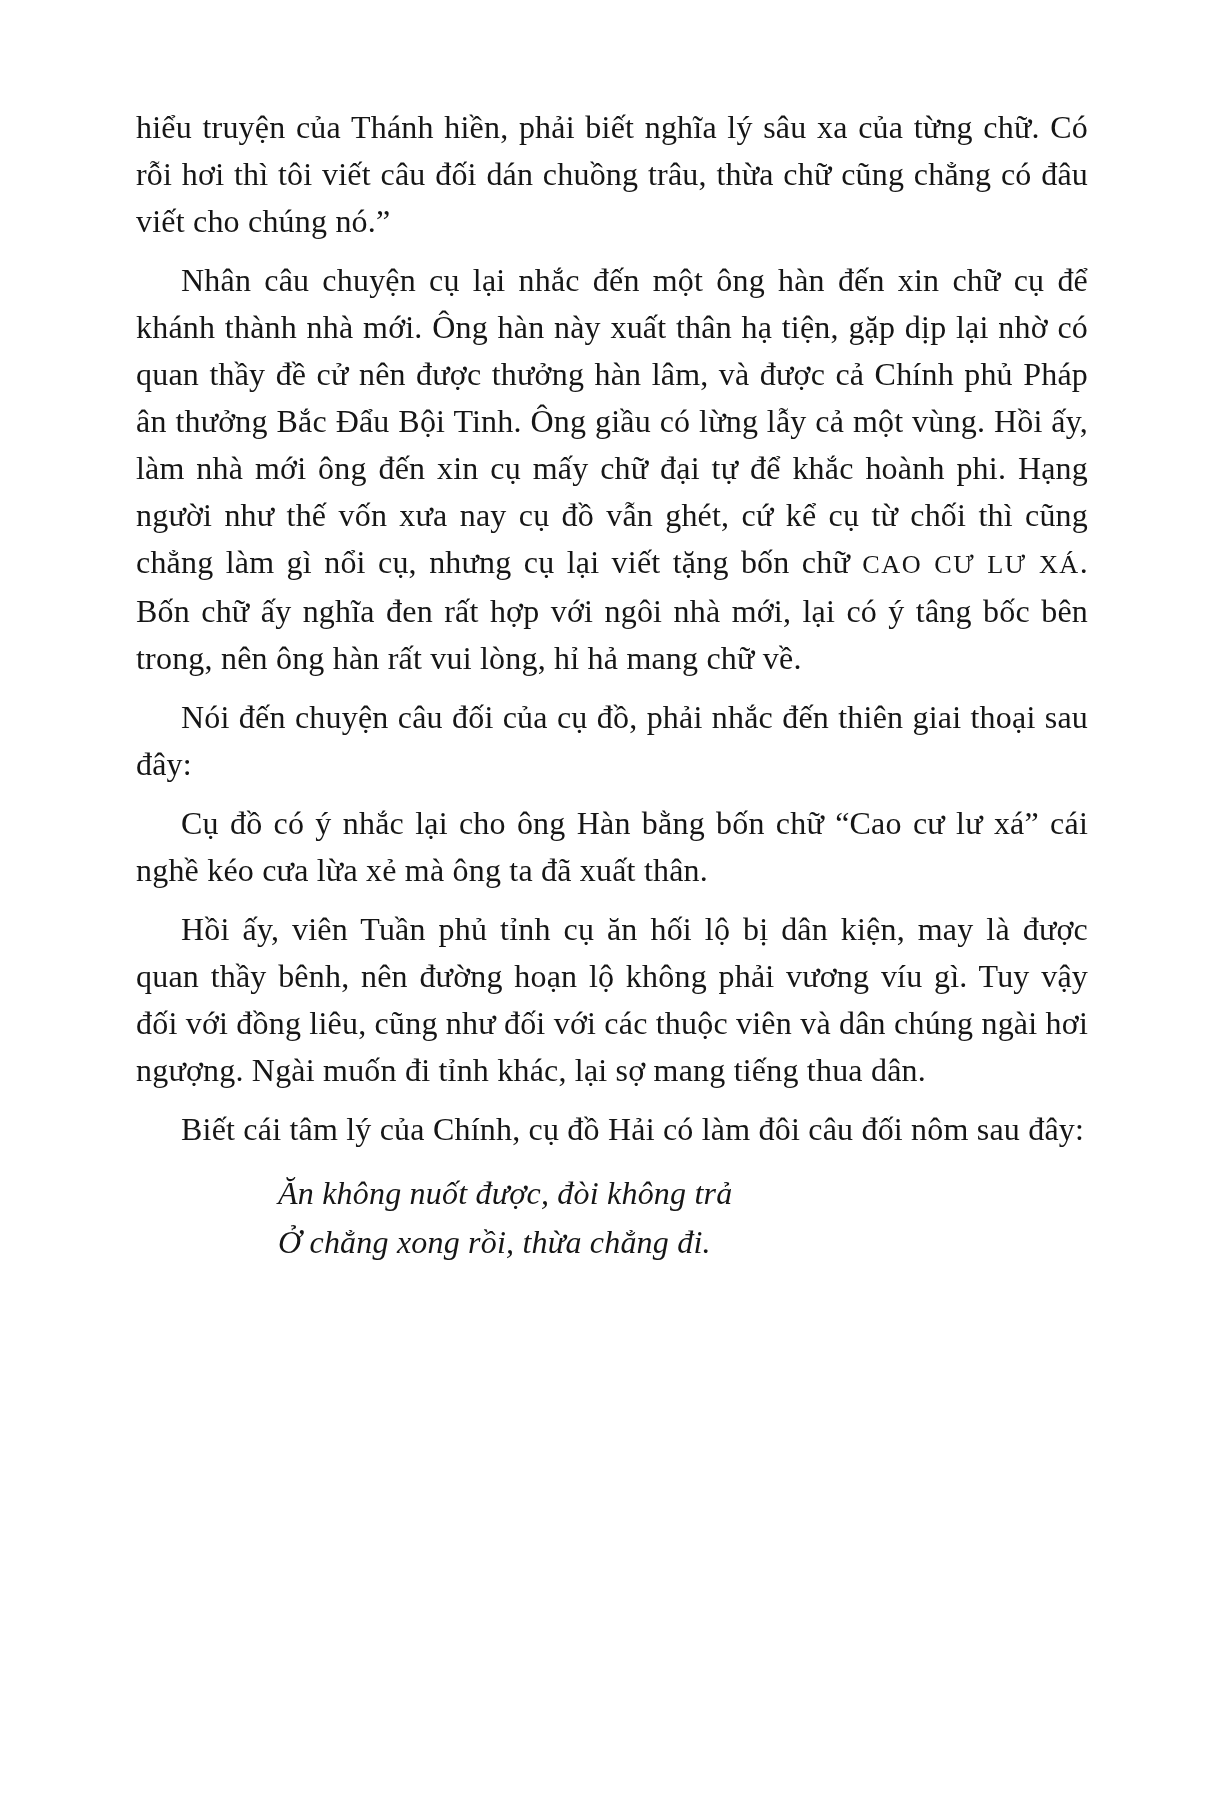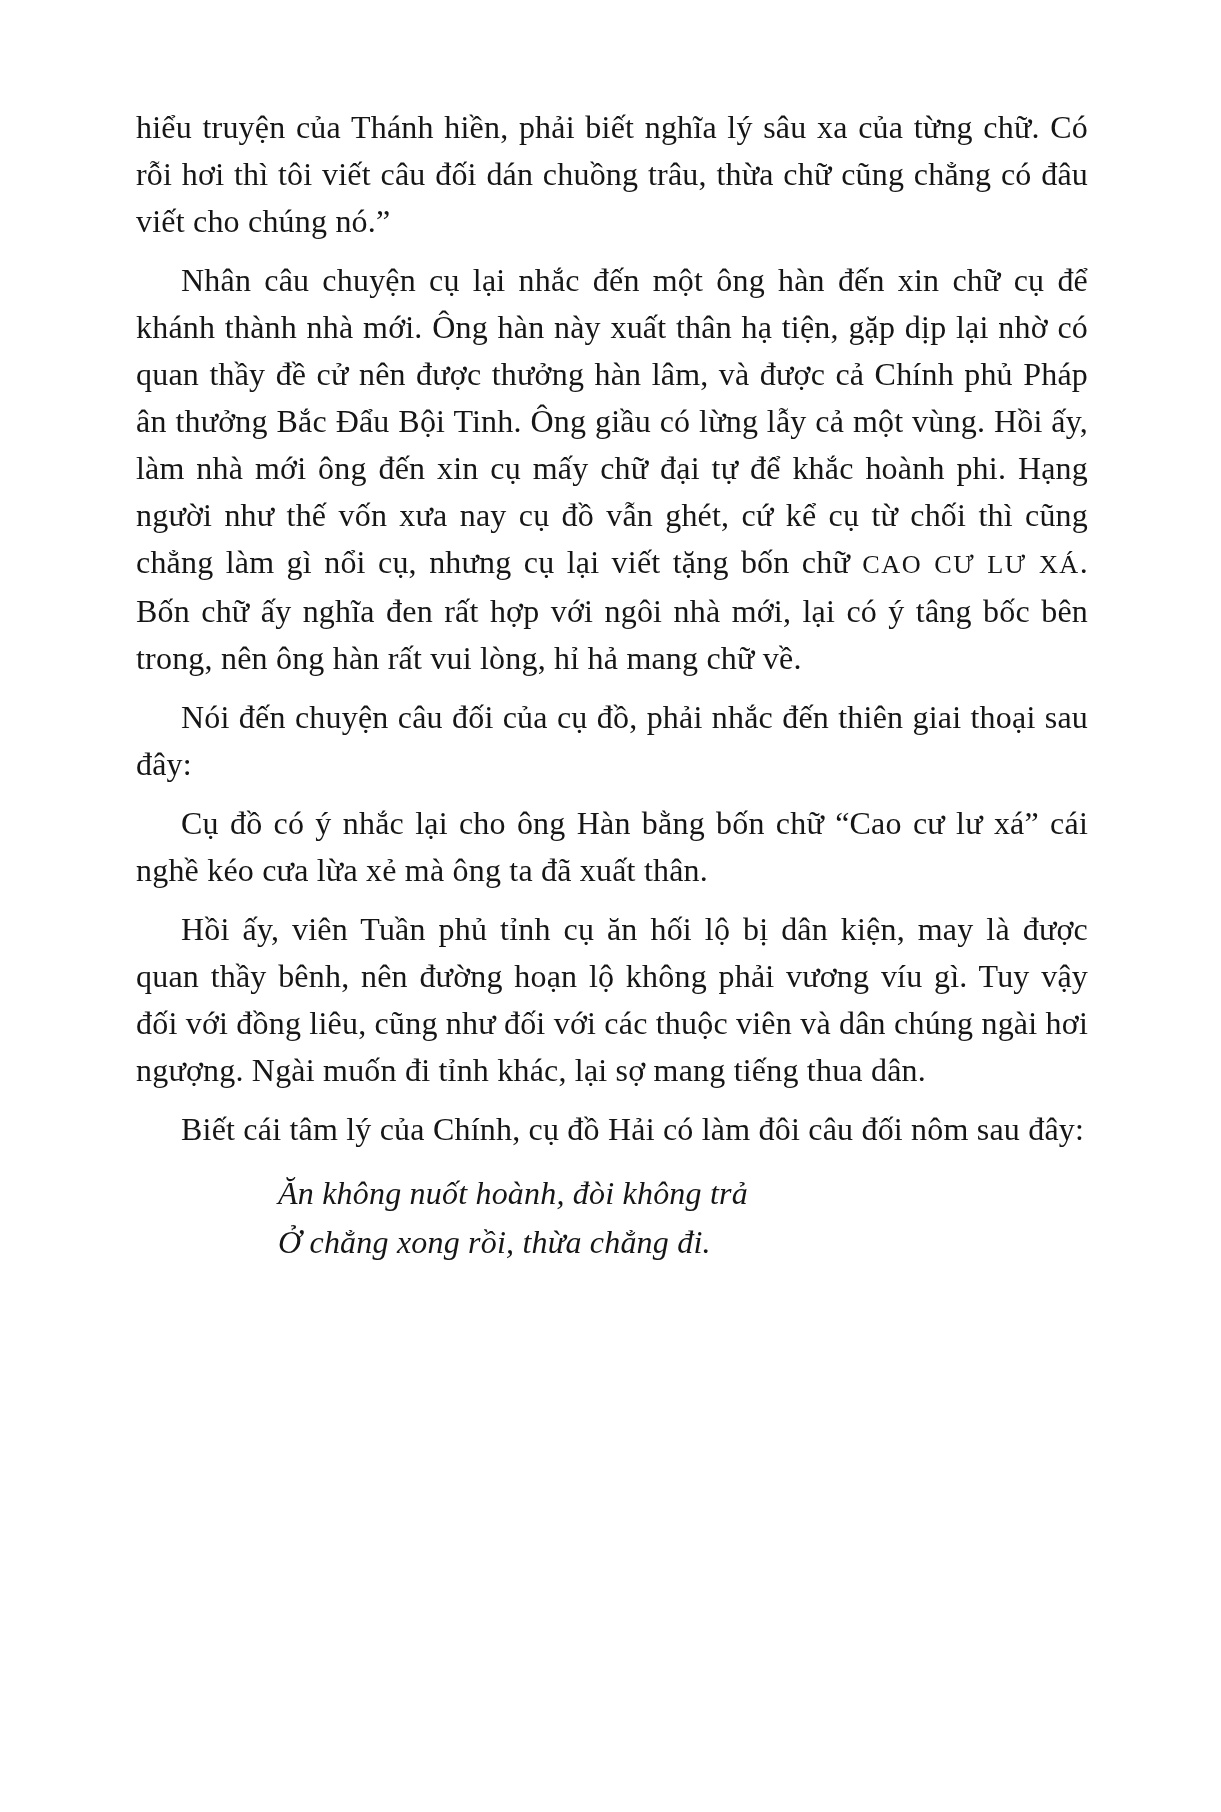--- a/index.html
+++ b/index.html
@@ -77,21 +77,21 @@
 
     <p class="indent">Nói đến chuyện câu đối của cụ đồ, phải nhắc đến thiên giai thoại sau đây:</p>
 
     <p class="indent">Cụ đồ có ý nhắc lại cho ông Hàn bằng bốn chữ “Cao cư lư xá” cái nghề kéo cưa lừa xẻ mà ông ta đã xuất thân.</p>
 
     <p class="indent">Hồi ấy, viên Tuần phủ tỉnh cụ ăn hối lộ bị dân kiện, may là được quan thầy bênh, nên đường hoạn lộ không phải vương víu gì. Tuy vậy đối với đồng liêu, cũng như đối với các thuộc viên và dân chúng ngài hơi ngượng. Ngài muốn đi tỉnh khác, lại sợ mang tiếng thua dân.</p>
 
     <p class="indent">Biết cái tâm lý của Chính, cụ đồ Hải có làm đôi câu đối nôm sau đây:</p>
 
     <div class="couplet">
-      <div class="couplet-line">Ăn không nuốt hoành, đòi không trả</div>
+      <div class="couplet-line">Ăn không nuốt được, đòi không trả</div>
       <div class="couplet-line">Ở chẳng xong rồi, thừa chẳng đi.</div>
     </div>
 
   </div>
 
   <div class="footer">
     <span class="page-number">20</span>
     <span class="running-title">NẾP CŨ</span>
   </div>
 

